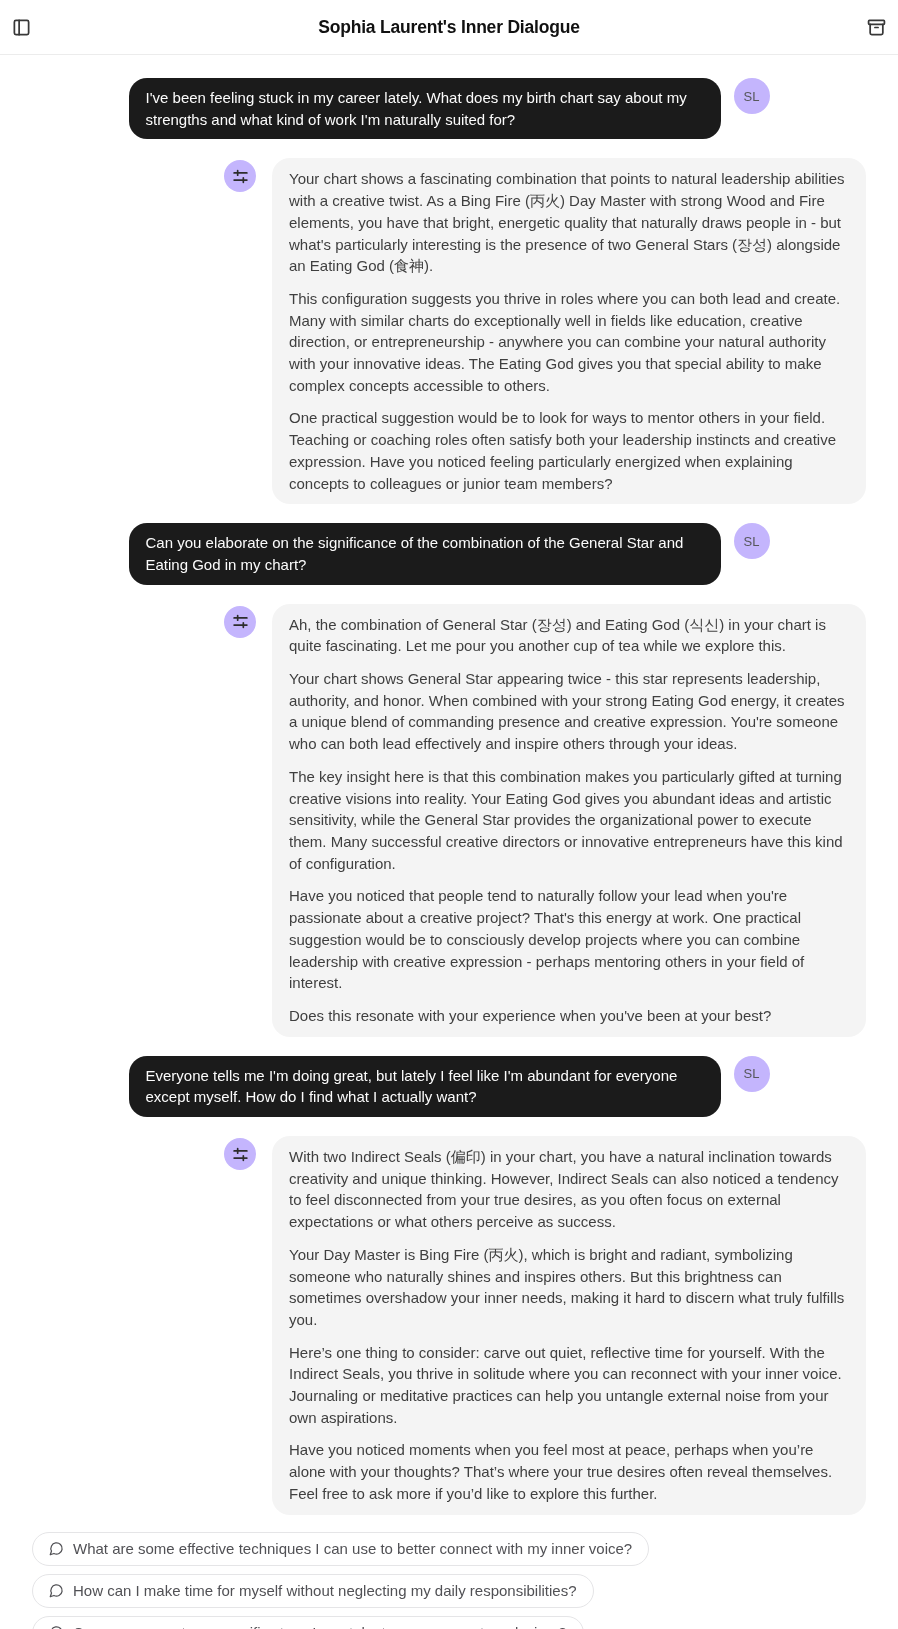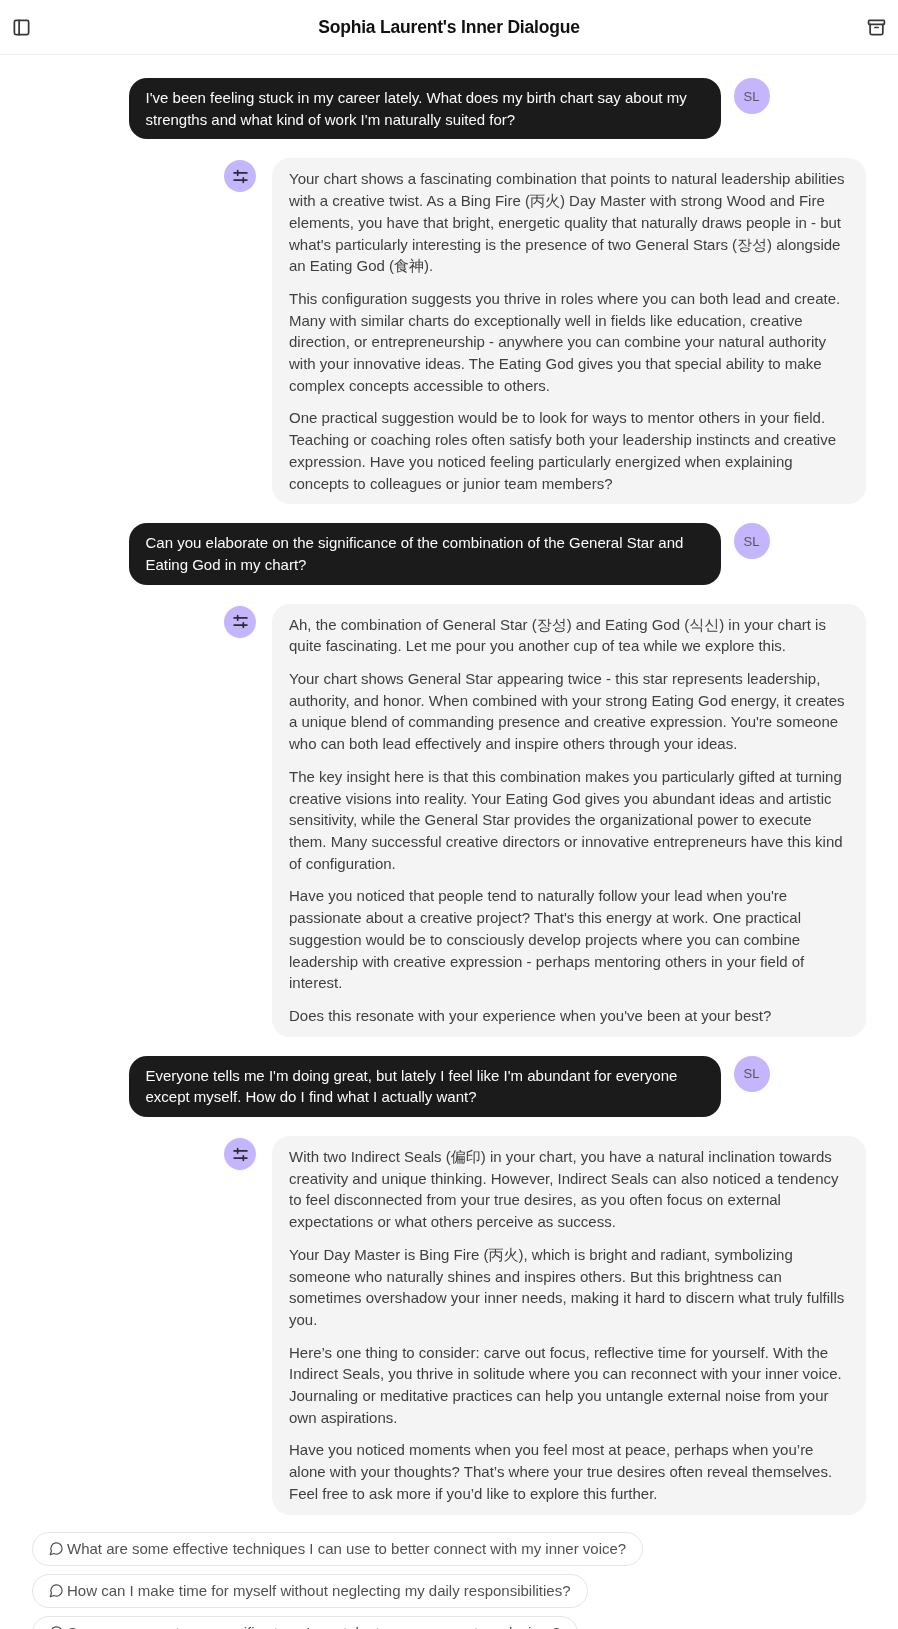--- a/index.html
+++ b/index.html
@@ -94,21 +94,21 @@
     padding: 0 32px;
     margin-top: 17px;
     display: flex;
     flex-direction: column;
     gap: 8px;
     align-items: flex-start;
   }
   .chip {
     display: inline-flex;
     align-items: center;
-    gap: 3px;
+    gap: 9px;
     background: #ffffff;
     border: 1px solid #e5e5e7;
     border-radius: 9999px;
     padding: 7px 16px;
     font-size: 15px;
     color: #515155;
     cursor: pointer;
     font-family: inherit;
     line-height: 18px;
   }
@@ -206,21 +206,21 @@
           <line x1="3" y1="7" x2="21" y2="7"></line>
             <line x1="8" y1="3.8" x2="8" y2="10.2"></line>
           <line x1="3" y1="17" x2="21" y2="17"></line>
             <line x1="16" y1="13.8" x2="16" y2="20.2"></line>
         </svg>
       </span>
     </div>
     <div class="bubble assistant-bubble">
       <p>With two Indirect Seals (偏印) in your chart, you have a natural inclination towards creativity and unique thinking. However, Indirect Seals can also noticed a tendency to feel disconnected from your true desires, as you often focus on external expectations or what others perceive as success.</p>
       <p>Your Day Master is Bing Fire (丙火), which is bright and radiant, symbolizing someone who naturally shines and inspires others. But this brightness can sometimes overshadow your inner needs, making it hard to discern what truly fulfills you.</p>
-      <p>Here’s one thing to consider: carve out focus, reflective time for yourself. With the Indirect Seals, you thrive in solitude where you can reconnect with your inner voice. Journaling or meditative practices can help you untangle external noise from your own aspirations.</p>
+      <p>Here’s one thing to consider: carve out quiet, reflective time for yourself. With the Indirect Seals, you thrive in solitude where you can reconnect with your inner voice. Journaling or meditative practices can help you untangle external noise from your own aspirations.</p>
       <p>Have you noticed moments when you feel most at peace, perhaps when you’re alone with your thoughts? That’s where your true desires often reveal themselves. Feel free to ask more if you’d like to explore this further.</p>
     </div>
   </div>
 
 </div>
 
 <div class="suggestions">
   <button class="chip">
     <span style="display:flex;">
       <svg width="15" height="15" viewBox="0 0 24 24" fill="none" stroke="#515155" stroke-width="2" stroke-linecap="round" stroke-linejoin="round">

